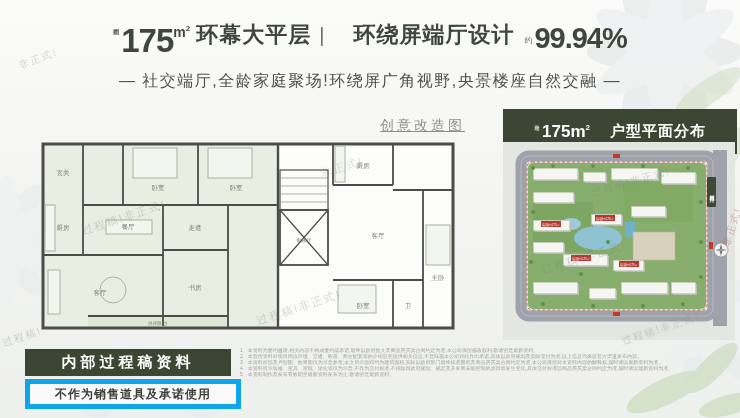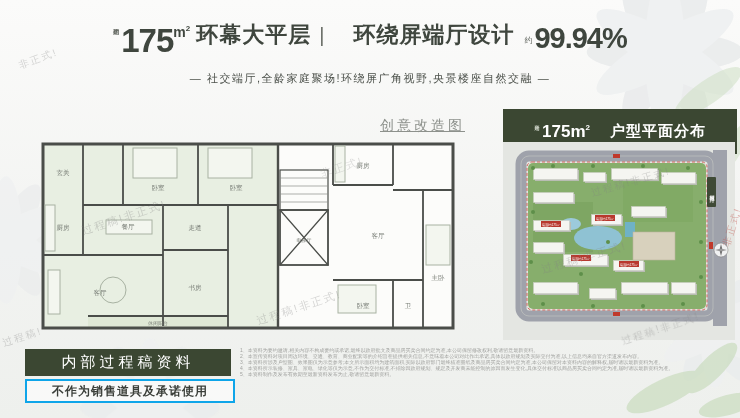--- a/index.html
+++ b/index.html
@@ -11,42 +11,42 @@
   .headline{left:0;right:0;top:24px;display:flex;justify-content:center;
             color:#3f463e;white-space:nowrap;}
   .vprefix{writing-mode:vertical-rl;font-size:6px;line-height:1;letter-spacing:0;
            color:#5a5f58;margin-right:2px;height:30px;}
   .big-num{font-size:33px;font-weight:bold;letter-spacing:-1px;line-height:1;}
   .unit{font-size:14px;font-weight:bold;}
   .unit sup{font-size:8px;}
   .h-cn{font-size:22px;font-weight:bold;letter-spacing:1px;line-height:1;margin-left:21px;}
   .h-sep{font-size:20px;font-weight:200;color:#6a6f68;margin:0 8px;}
   .tiny-approx{font-size:8px;color:#5a5f58;margin:0 2px 0 10px;align-self:center;}
-  .subtitle{left:0;right:0;top:71px;text-align:center;font-size:11px;
+  .subtitle{left:0;right:0;top:71px;text-align:center;font-size:16px;
             letter-spacing:1.5px;color:#4c514b;}
   
   .fp-caption{left:330px;top:117px;width:135px;text-align:right;font-size:14px;
               letter-spacing:3px;color:#8d918c;text-decoration:underline;}
   .floorplan{left:28px;top:130px;}
   
   .sp-banner{left:503px;top:109px;width:234px;height:45px;background:#3b4732;
              display:flex;align-items:center;justify-content:center;color:#fff;}
   .sp-banner .vprefix{color:#cfd5c9;height:22px;font-size:5px;margin-right:3px;}
   .sp-num{font-size:17px;font-weight:bold;}
   .sp-num sup{font-size:8px;}
   .sp-txt{font-size:15px;font-weight:bold;letter-spacing:1px;margin-left:20px;}
   .siteplan{left:503px;top:142px;}
   .road-chip{left:707px;top:177px;width:9px;height:30px;background:#3f4a36;color:#fff;
              writing-mode:vertical-rl;font-size:5px;letter-spacing:1px;text-align:center;
              line-height:9px;border-radius:1px;}
   
   .stamp-box{left:25px;top:349px;width:206px;height:27px;background:#3b4732;color:#fff;
              display:flex;align-items:center;justify-content:center;font-size:15px;
-             font-weight:normal;letter-spacing:4px;}
-  .stamp-note{left:25px;top:379px;width:206px;height:20px;border:2px solid #0ea5e9;
+             font-weight:bold;letter-spacing:4px;}
+  .stamp-note{left:25px;top:379px;width:206px;height:20px;border:5px solid #0ea5e9;
               display:flex;align-items:center;justify-content:center;font-size:12px;
               font-weight:bold;letter-spacing:1px;color:#3a3e39;background:rgba(255,255,255,.6);}
   .disclaimer{left:240px;top:348px;width:494px;color:#a2a3a0;font-size:5px;line-height:5.9px;}
   .disclaimer div{white-space:nowrap;overflow:hidden;}
   
   .wm{position:absolute;font-size:11px;color:rgba(130,132,130,.32);letter-spacing:2px;
       pointer-events:none;z-index:6;white-space:nowrap;}
   .wm-red{color:rgba(192,80,74,.42);}
   .ornaments{left:0;top:0;z-index:0;}
   .layer{z-index:2;}

